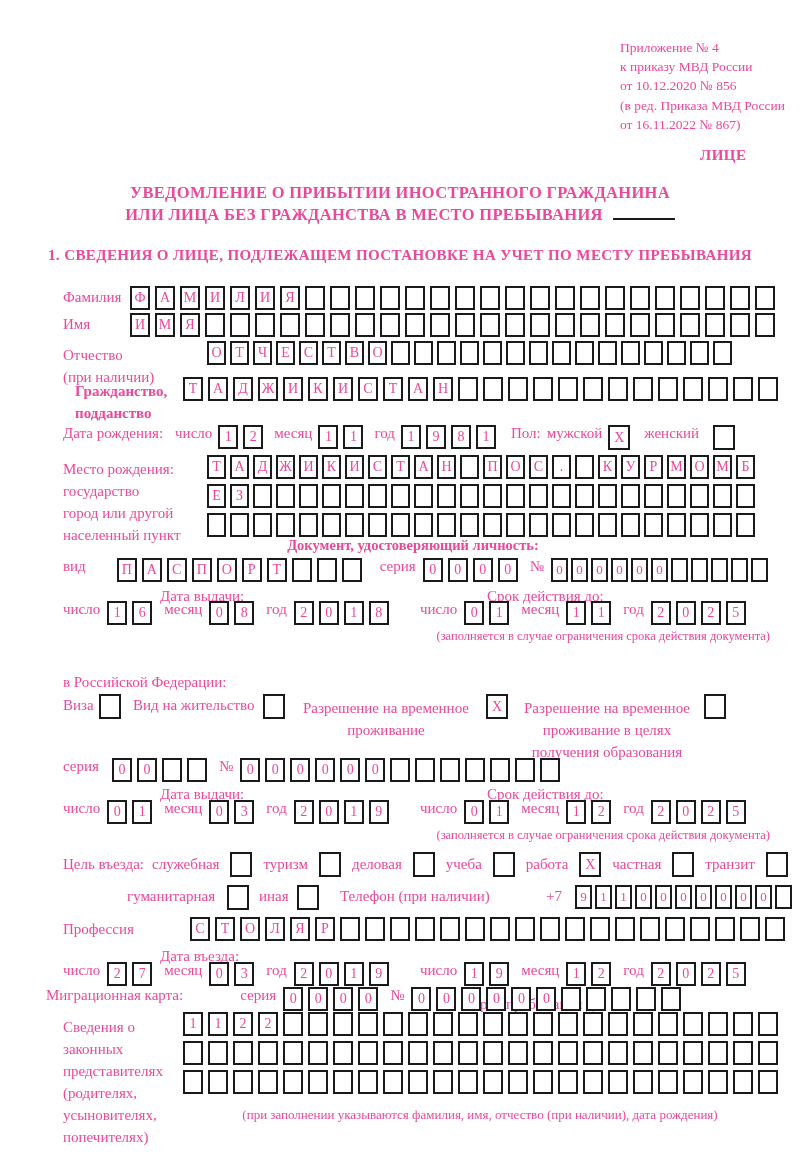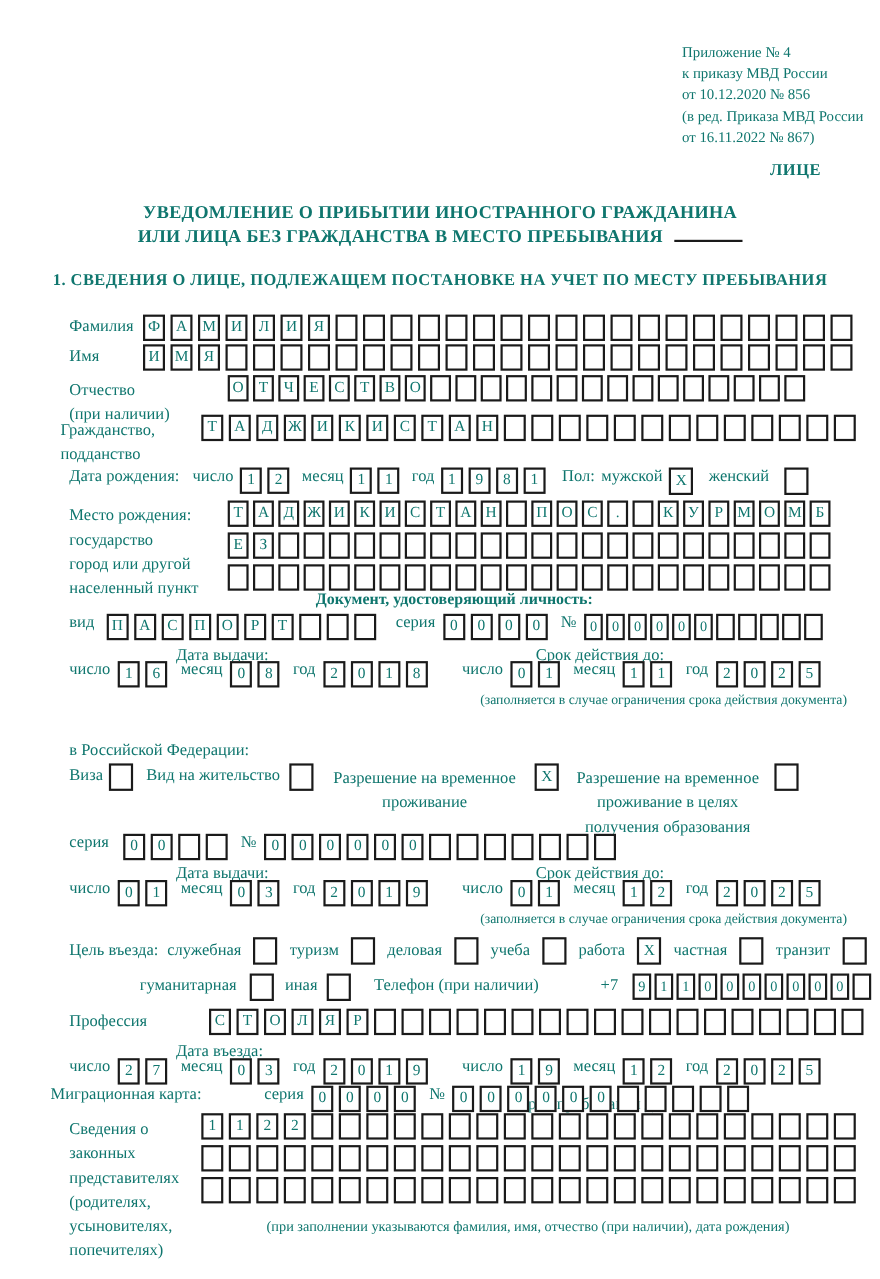--- a/index.html
+++ b/index.html
@@ -1,17 +1,17 @@
 <!DOCTYPE html>
 <html><head>
 <meta charset="utf-8">
 <style>
   html,body{margin:0;padding:0;background:#e8e8e8;}
   .page{position:relative;width:800px;height:1163px;background:#ffffff;margin:0 auto;
-        font-family:"Liberation Serif","DejaVu Serif",serif;color:#0f766e;overflow:hidden;}
+        font-family:"Liberation Serif","DejaVu Serif",serif;color:#ec4899;overflow:hidden;}
   .abs{position:absolute;}
   .lbl{font-size:15px;white-space:nowrap;}
   .sm{font-size:12.5px;}
   .b{font-weight:bold;}
   .cells{white-space:nowrap;display:inline-block;line-height:0;}
   .cell{display:inline-block;width:16px;height:20px;border:2px solid #1a1a1a;margin-right:5px;
         font-size:14px;line-height:20px;text-align:center;vertical-align:top;background:#fff;}
   .tight .cell{width:13px;margin-right:3px;font-size:13px;}
   .t2 .cell{width:15px;margin-right:4px;}
   .cbox{display:inline-block;width:18px;height:21px;border:2px solid #1a1a1a;font-size:14px;
@@ -54,21 +54,21 @@
 
   <div class="abs lbl" style="top:316px;left:63px;">Имя</div>
   <div class="abs cells" style="top:313px;left:130px;"><span class="cell">И</span><span class="cell">М</span><span class="cell">Я</span><span class="cell"></span><span class="cell"></span><span class="cell"></span><span class="cell"></span><span class="cell"></span><span class="cell"></span><span class="cell"></span><span class="cell"></span><span class="cell"></span><span class="cell"></span><span class="cell"></span><span class="cell"></span><span class="cell"></span><span class="cell"></span><span class="cell"></span><span class="cell"></span><span class="cell"></span><span class="cell"></span><span class="cell"></span><span class="cell"></span><span class="cell"></span><span class="cell"></span><span class="cell"></span></div>
 
   <div class="abs lbl stack" style="top:344px;left:63px;">
       <div>Отчество</div>
       <div>(при наличии)</div>
     </div>
   <div class="abs cells t2" style="top:341px;left:207px;"><span class="cell">О</span><span class="cell">Т</span><span class="cell">Ч</span><span class="cell">Е</span><span class="cell">С</span><span class="cell">Т</span><span class="cell">В</span><span class="cell">О</span><span class="cell"></span><span class="cell"></span><span class="cell"></span><span class="cell"></span><span class="cell"></span><span class="cell"></span><span class="cell"></span><span class="cell"></span><span class="cell"></span><span class="cell"></span><span class="cell"></span><span class="cell"></span><span class="cell"></span><span class="cell"></span><span class="cell"></span></div>
 
-  <div class="abs lbl stack" style="top:380px;left:55px;">
+  <div class="abs lbl stack" style="top:380px;left:75px;font-weight:bold;">
       <div>Гражданство,</div>
       <div>подданство</div>
     </div>
   <div class="abs cells" style="top:377px;left:183px;"><span class="cell">Т</span><span class="cell">А</span><span class="cell">Д</span><span class="cell">Ж</span><span class="cell">И</span><span class="cell">К</span><span class="cell">И</span><span class="cell">С</span><span class="cell">Т</span><span class="cell">А</span><span class="cell">Н</span><span class="cell"></span><span class="cell"></span><span class="cell"></span><span class="cell"></span><span class="cell"></span><span class="cell"></span><span class="cell"></span><span class="cell"></span><span class="cell"></span><span class="cell"></span><span class="cell"></span><span class="cell"></span><span class="cell"></span></div>
 
   <div class="abs row6" style="top:425px;left:63px;">
     <span class="lbl" style="margin-right:6px;">Дата рождения:</span>
     <span class="lbl">число</span>
     <span class="cells"><span class="cell">1</span><span class="cell">2</span></span>
     <span class="lbl">месяц</span>
@@ -88,21 +88,21 @@
       <div>город или другой</div>
       <div>населенный пункт</div>
     </div>
   <div class="abs cells t2" style="top:455px;left:207px;"><span class="cell">Т</span><span class="cell">А</span><span class="cell">Д</span><span class="cell">Ж</span><span class="cell">И</span><span class="cell">К</span><span class="cell">И</span><span class="cell">С</span><span class="cell">Т</span><span class="cell">А</span><span class="cell">Н</span><span class="cell"></span><span class="cell">П</span><span class="cell">О</span><span class="cell">С</span><span class="cell">.</span><span class="cell"></span><span class="cell">К</span><span class="cell">У</span><span class="cell">Р</span><span class="cell">М</span><span class="cell">О</span><span class="cell">М</span><span class="cell">Б</span></div>
   <div class="abs cells t2" style="top:484px;left:207px;"><span class="cell">Е</span><span class="cell">З</span><span class="cell"></span><span class="cell"></span><span class="cell"></span><span class="cell"></span><span class="cell"></span><span class="cell"></span><span class="cell"></span><span class="cell"></span><span class="cell"></span><span class="cell"></span><span class="cell"></span><span class="cell"></span><span class="cell"></span><span class="cell"></span><span class="cell"></span><span class="cell"></span><span class="cell"></span><span class="cell"></span><span class="cell"></span><span class="cell"></span><span class="cell"></span><span class="cell"></span></div>
   <div class="abs cells t2" style="top:513px;left:207px;"><span class="cell"></span><span class="cell"></span><span class="cell"></span><span class="cell"></span><span class="cell"></span><span class="cell"></span><span class="cell"></span><span class="cell"></span><span class="cell"></span><span class="cell"></span><span class="cell"></span><span class="cell"></span><span class="cell"></span><span class="cell"></span><span class="cell"></span><span class="cell"></span><span class="cell"></span><span class="cell"></span><span class="cell"></span><span class="cell"></span><span class="cell"></span><span class="cell"></span><span class="cell"></span><span class="cell"></span></div>
 
   <div class="abs ctr b" style="top:537px;left:63px;width:700px;font-size:14.5px;">Документ, удостоверяющий личность:</div>
 
   <div class="abs row" style="top:558px;left:63px;">
-    <span class="lbl" style="margin-right:4px;">вид</span>
+    <span class="lbl" style="margin-right:24px;">вид</span>
     <span class="cells"><span class="cell">П</span><span class="cell">А</span><span class="cell">С</span><span class="cell">П</span><span class="cell">О</span><span class="cell">Р</span><span class="cell">Т</span><span class="cell"></span><span class="cell"></span><span class="cell"></span></span>
     <span class="lbl" style="margin-left:6px;">серия</span>
     <span class="cells"><span class="cell">0</span><span class="cell">0</span><span class="cell">0</span><span class="cell">0</span></span>
     <span class="lbl">№</span>
     <span class="cells tight"><span class="cell">0</span><span class="cell">0</span><span class="cell">0</span><span class="cell">0</span><span class="cell">0</span><span class="cell">0</span><span class="cell"></span><span class="cell"></span><span class="cell"></span><span class="cell"></span><span class="cell"></span></span>
   </div>
 
   <div class="abs lbl" style="top:588px;left:160px;">Дата выдачи:</div>
   <div class="abs lbl" style="top:588px;left:487px;">Срок действия до:</div>
 

